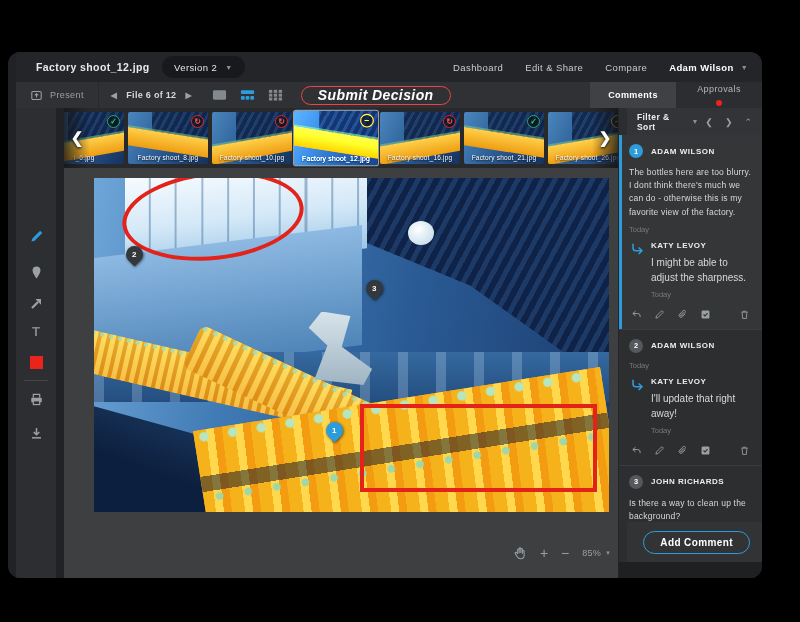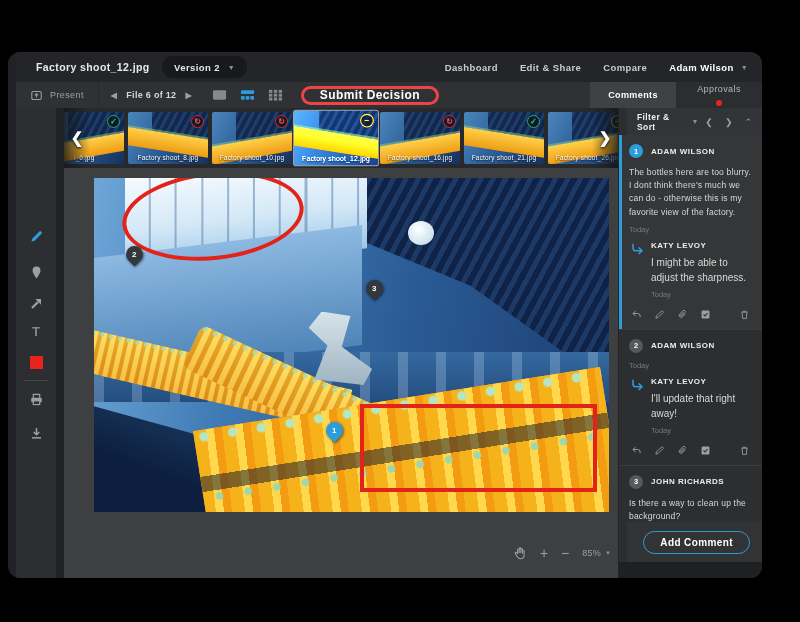--- a/index.html
+++ b/index.html
@@ -8,36 +8,36 @@
   .dots { background-image: radial-gradient(rgba(255,255,255,0.035) 1px, transparent 1.2px); background-size:4px 4px;margin-left:8px; }
 
   .window { position:absolute; left:8px; top:52px; width:754px; height:526px;
     border-radius:12px; overflow:hidden; background:#202225;
     box-shadow:0 30px 70px rgba(0,0,0,.95); display:flex; flex-direction:column; }
 
   
   .titlebar { height:30px; background:#232528; display:flex; align-items:center; flex:0 0 30px; position:relative; }
   .file-name { color:#e9e9e9; font-size:10.5px; letter-spacing:.4px; margin-left:20px; font-weight:bold; }
   .version-pill { position:absolute; left:146px; top:4px; height:22px; padding:0 12px; background:#17191d;
-    border-radius:12px; display:flex; align-items:center; gap:8px; color:#e6e6e6; font-size:9.5px; font-weight:bold; letter-spacing:.4px; cursor:pointer; }
+    border-radius:12px; display:flex; align-items:center; gap:8px; color:#e6e6e6; font-size:9.5px; font-weight:normal; letter-spacing:.4px; cursor:pointer; }
   .caret { font-size:7px; color:#8a8f94; }
   .tb-right { position:absolute; right:14px; top:0; height:30px; display:flex; align-items:center; gap:22px; }
-  .tb-link { color:#c9cccf; font-size:9.5px; letter-spacing:.4px; cursor:pointer;font-weight:bold; }
+  .tb-link { color:#c9cccf; font-size:9.5px; letter-spacing:.4px; cursor:pointer; }
   .tb-user { color:#fff; font-size:9.5px; font-weight:bold; letter-spacing:.4px; display:flex; gap:7px; align-items:center; cursor:pointer; }
 
   
   .toolbar { height:26px; flex:0 0 26px; background:#2f3134; display:flex; align-items:stretch; position:relative; }
   .tool-group { display:flex; align-items:center; gap:7px; padding:0 14px; border-right:1px solid #27292c; color:#9aa0a4; font-size:9px; letter-spacing:.4px; cursor:pointer; }
   .tool-group svg { width:13px; height:13px; }
   .file-nav { display:flex; align-items:center; gap:9px; padding:0 12px; color:#d6d8da; font-size:9px; font-weight:bold; letter-spacing:.3px; }
   .nav-arrow { color:#9aa0a4; font-size:8px; cursor:pointer; }
   .view-icons { display:flex; align-items:center; gap:13px; padding:0 8px; }
   .view-icons svg { width:15px; height:12px; cursor:pointer; }
-  .submit-btn { align-self:center; margin-left:10px; height:19px; padding:0 16px; border:3px solid #ef4444; border-radius:11px;
-    color:#fff; font-size:12px; font-weight:bold; letter-spacing:.4px; display:flex; align-items:center; background:transparent; cursor:pointer; }
+  .submit-btn { align-self:center; margin-left:10px; height:19px; padding:0 16px; border:1px solid #ef4444; border-radius:11px;
+    color:#fff; font-size:14px; font-weight:bold; letter-spacing:.4px; display:flex; align-items:center; background:transparent; cursor:pointer;font-style:italic; }
   .tabs { position:absolute; right:0; top:0; height:26px; width:172px; display:flex; }
   .tab { flex:1; display:flex; align-items:center; justify-content:center; gap:6px; font-size:9px; letter-spacing:.4px; cursor:pointer; }
   .tab.active { background:#3f4144; color:#fff; font-weight:bold; }
   .tab.inactive { background:#2b2d30; color:#b4b7ba;flex-direction:column; }
   .red-dot { width:6px; height:6px; border-radius:50%; background:#e8241d; }
 
   
   .main { flex:1; display:flex; min-height:0; }
 
   

